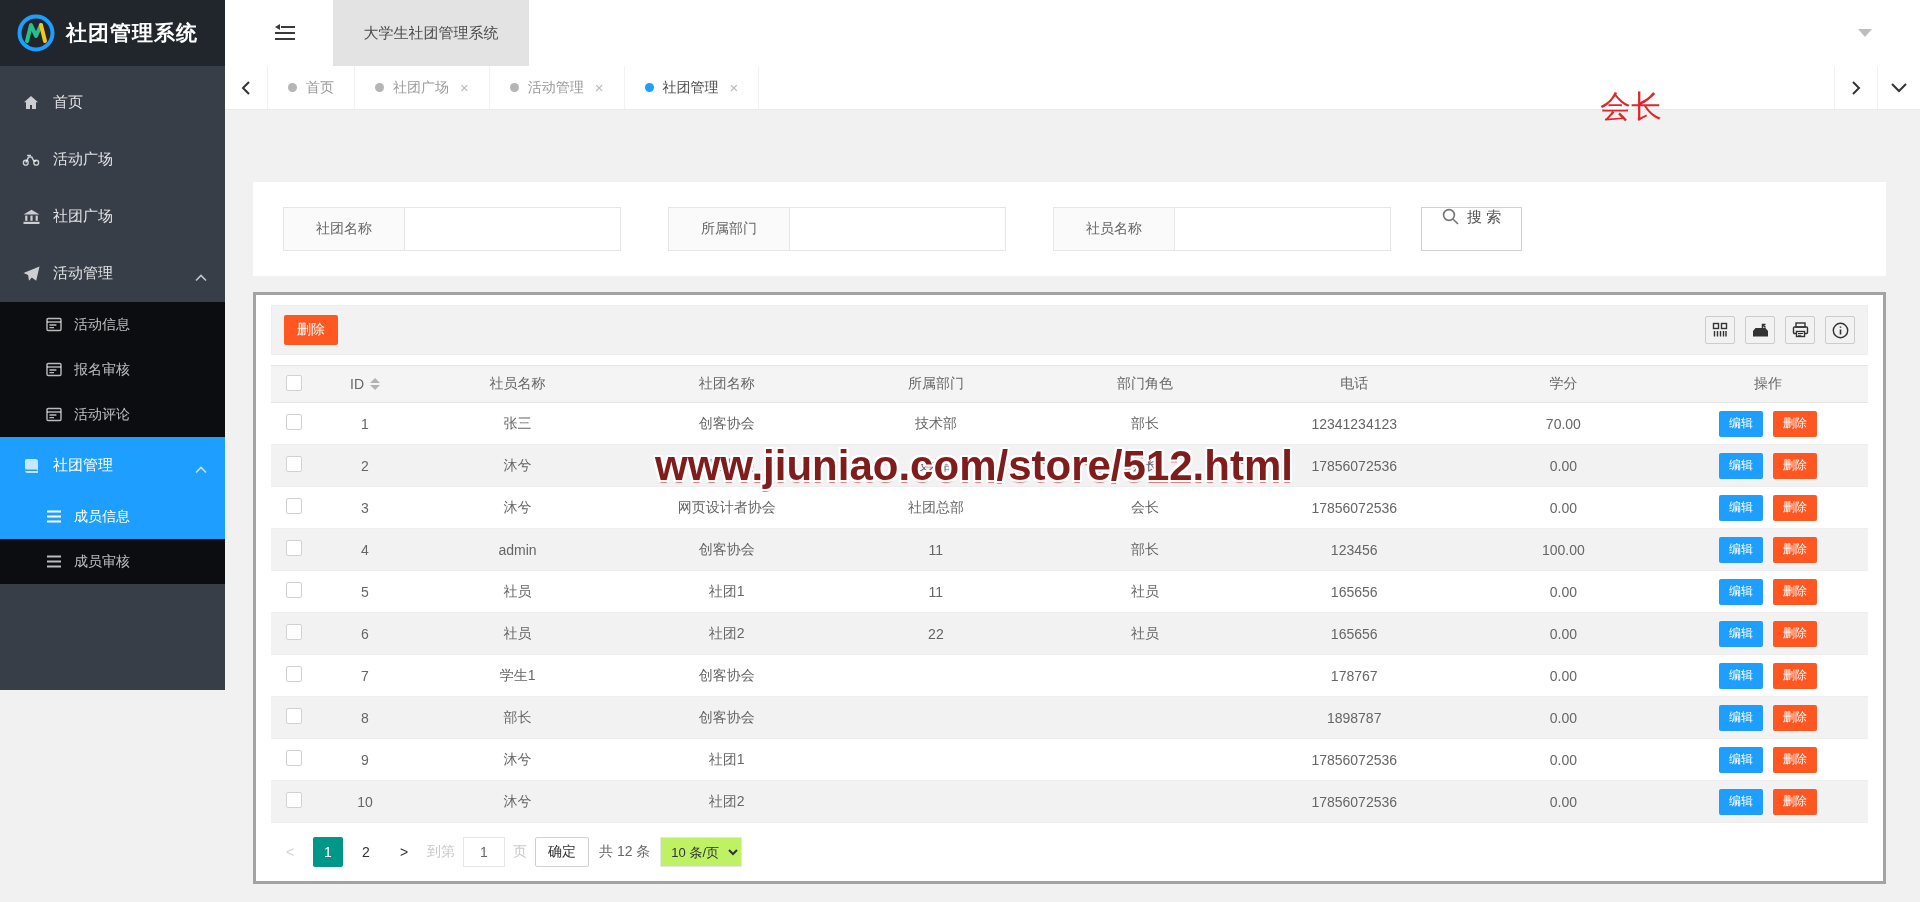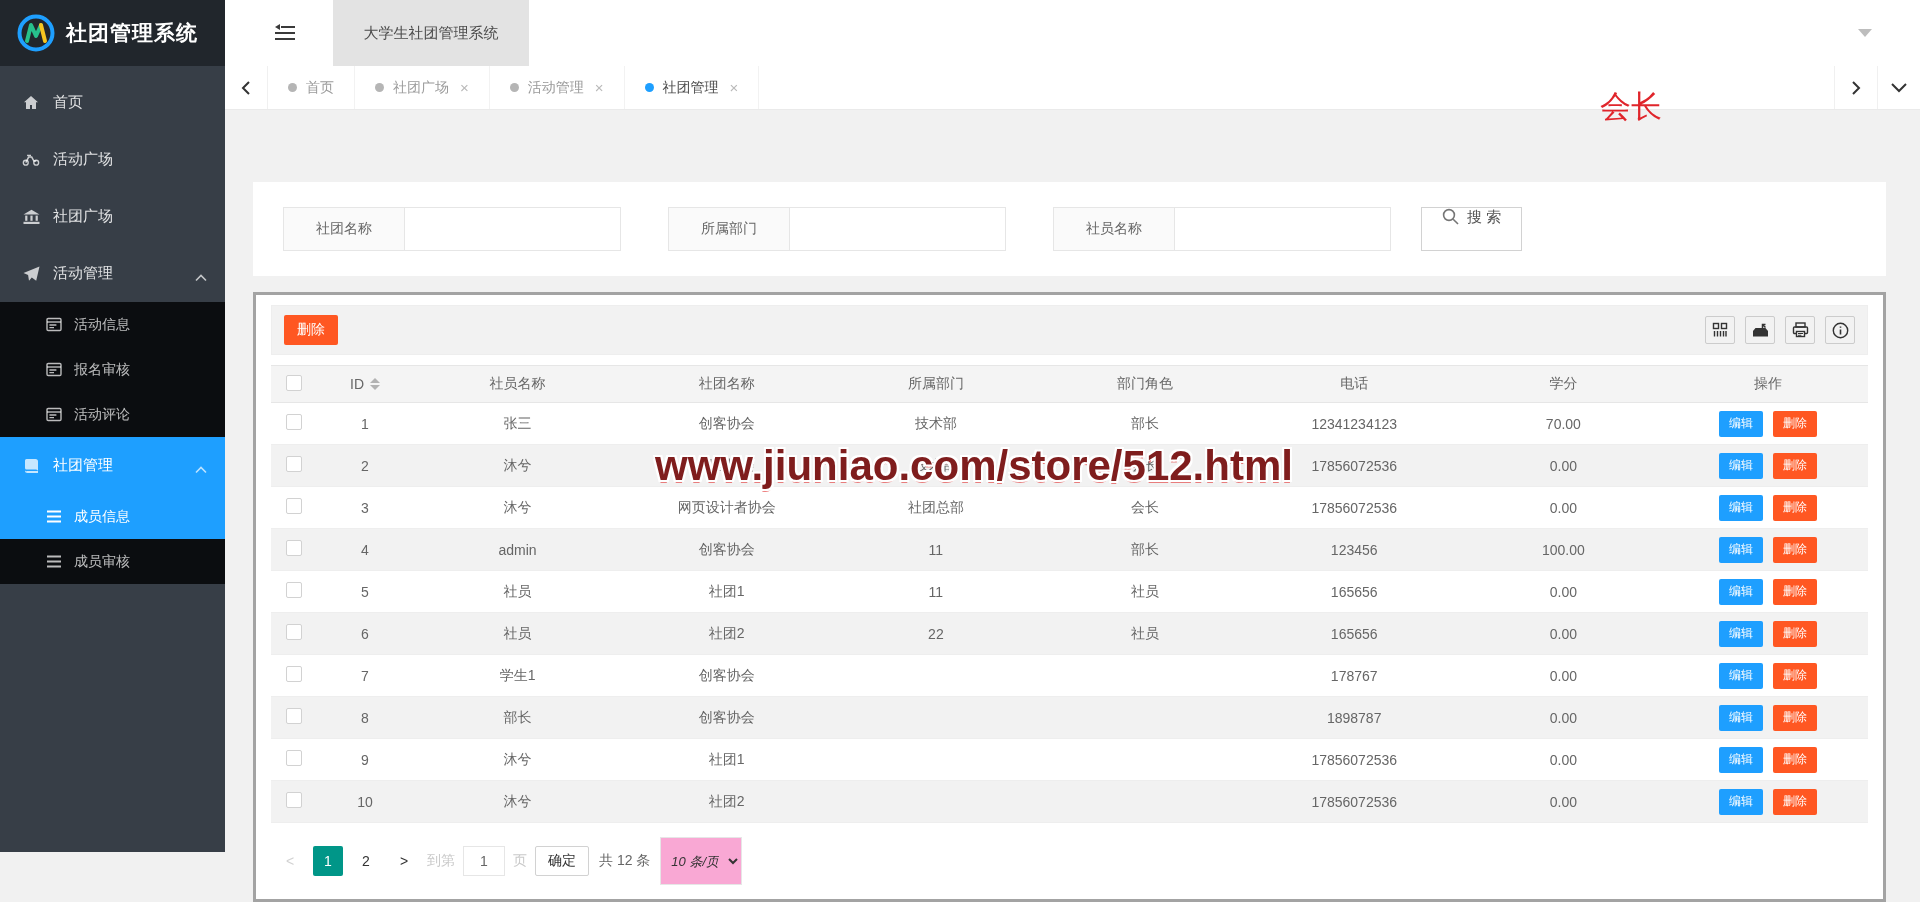--- a/index.html
+++ b/index.html
@@ -1,19 +1,19 @@
 <!DOCTYPE html>
 <html><head>
 <meta charset="utf-8">
 <style>
   * { margin:0; padding:0; box-sizing:border-box; }
   html,body { width:1920px; height:902px; overflow:hidden; font-family:"Liberation Sans","DejaVu Sans",sans-serif; background:#f1f1f1; }
 
   
-  .sidebar { position:absolute; left:0; top:0; width:225px; height:852px; background:#373e47; z-index:30; }
+  .sidebar { position:absolute; left:0; top:0; width:225px; height:690px; background:#373e47; z-index:30; }
   .logo-bar { height:66px; background:#21262c; display:flex; align-items:center; padding-left:16px; }
   .logo-mark { width:40px; height:40px; margin-right:10px; flex:none; }
   .logo-title { color:#fff; font-size:21px; font-weight:bold; letter-spacing:1px; }
   .menu { padding-top:8px; }
   .menu-item { height:57px; display:flex; align-items:center; padding:0 18px 0 22px; color:rgba(255,255,255,.85); font-size:15px; cursor:pointer; position:relative; }
   .menu-item .mi-icon { width:18px; height:18px; margin-right:13px; flex:none; display:inline-flex; align-items:center; justify-content:center; color:rgba(255,255,255,.75); }
   .menu-item .arrow { margin-left:auto; width:12px; height:12px; color:rgba(255,255,255,.7); }
   .menu-item.parent-active { background:#1E9FFF; color:#fff; }
   .submenu { background:#0b0d10; }
   .submenu-item { height:45px; display:flex; align-items:center; padding-left:46px; color:rgba(255,255,255,.72); font-size:14px; cursor:pointer; }
@@ -74,21 +74,21 @@
 
   
   .pager { display:flex; align-items:center; margin-top:14px; padding-left:4px; font-size:14px; color:#333; gap:0; }
   .pg { min-width:30px; height:30px; display:inline-flex; align-items:center; justify-content:center; padding:0 8px; margin-right:8px; cursor:pointer; border-radius:2px; }
   .pg.disabled { color:#d2d2d2; cursor:default; }
   .pg.current { background:#009688; color:#fff; }
   .pg-text { color:#c9c9c9; margin-right:8px; }
   .pg-input { width:42px; height:30px; border:1px solid #e6e6e6; text-align:center; font-size:14px; color:#666; outline:none; margin-right:8px; background:#fff; }
   .pg-confirm { height:30px; padding:0 12px; background:#fff; border:1px solid #d2d2d2; font-size:14px; color:#333; cursor:pointer; margin-right:10px; border-radius:2px; }
   .pg-total { color:#666; margin-right:10px; }
-  .pg-select { height:48px; border:1px solid #e6e6e6; background:#f9a8d4; font-size:13px; color:#333; padding:0 6px; outline:none; cursor:pointer;font-style:italic; }
+  .pg-select { height:30px; border:1px solid #e6e6e6; background:#bef264; font-size:13px; color:#333; padding:0 6px; outline:none; cursor:pointer; }
 </style>
 </head>
 <body>
 
 <div class="sidebar">
   <div class="logo-bar">
     <svg class="logo-mark" viewBox="0 0 40 40">
       <circle cx="20" cy="20" r="16.5" fill="none" stroke="#1E9FFF" stroke-width="4"></circle>
       <path d="M11 28 L15 12 L20 23 L25 12" fill="none" stroke="#27c08c" stroke-width="4" stroke-linecap="round" stroke-linejoin="round"></path>
       <path d="M25 12 L29 28" fill="none" stroke="#f6c520" stroke-width="4" stroke-linecap="round"></path>

